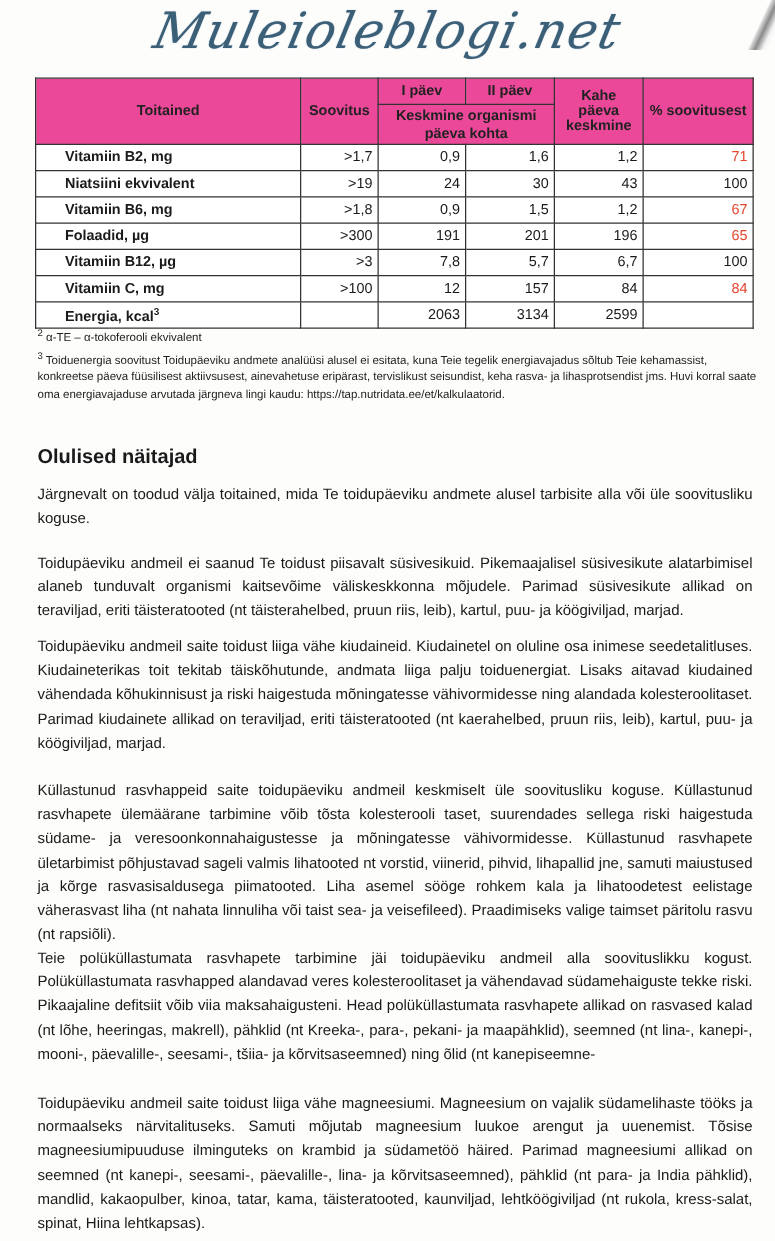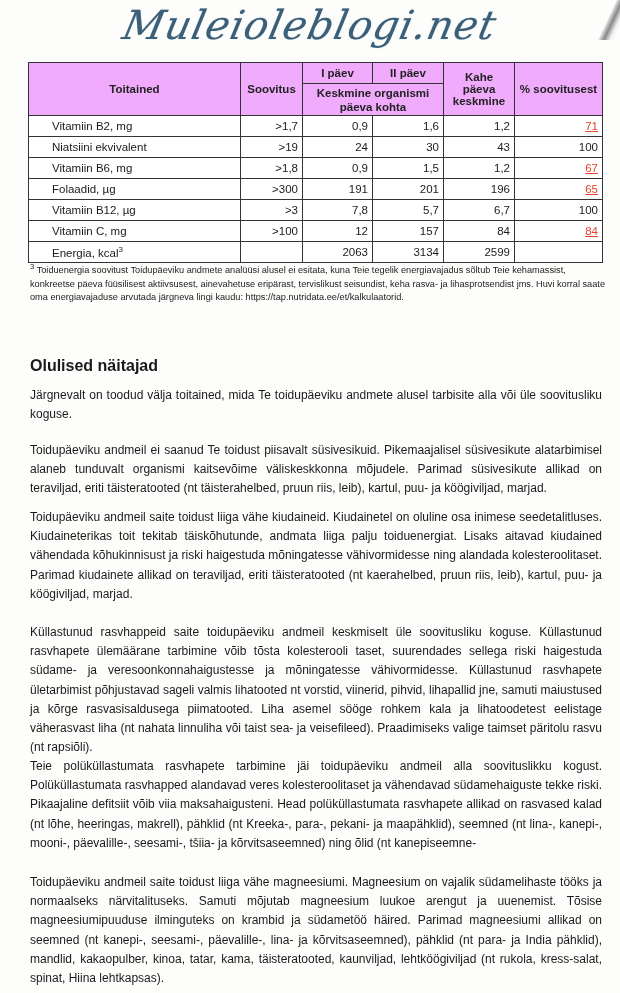--- a/index.html
+++ b/index.html
@@ -26,28 +26,28 @@
     border-collapse: collapse;
     font-size: 11.5px;
     table-layout: fixed;
   }
   table.nut th, table.nut td {
     border: 1px solid #333;
     padding: 0 4px;
     height: 20px;
   }
   table.nut th {
-    background: #f0abfc;
+    background: #ec4899;
     font-weight: bold;
     text-align: center;
     color: #222;
   }
   table.nut td { text-align: right; background: #fff; }
-  table.nut td.name { text-align: left; font-weight: normal; padding-left: 23px; }
-  table.nut td.red { color: #e5442d; text-decoration: underline; }
+  table.nut td.name { text-align: left; font-weight: bold; padding-left: 23px; }
+  table.nut td.red { color: #e5442d; }
   table.nut sup { font-size: 8px; }
   .footnotes {
     position: absolute; left: 30px; top: 260px; width: 580px;
     font-size: 9.2px; line-height: 13.5px; color: #222;
   }
   .footnotes .src { font-family: "Liberation Serif", serif; font-size: 10.2px; }
   .footnotes .ital { }
   .heading {
     position: absolute; left: 30px; top: 357px;
     font-weight: bold; font-size: 16px;
@@ -140,20 +140,21 @@
         <td><span></span></td>
         <td><span>2063</span></td>
         <td><span>3134</span></td>
         <td><span>2599</span></td>
         <td><span></span></td>
       </tr>
     </tbody>
 </table>
 
 <div class="footnotes">
+  <div><sup>2</sup><span> α-TE – α-tokoferooli ekvivalent</span></div>
   <div class="ital"><sup>3</sup><span> Toiduenergia soovitust Toidupäeviku andmete analüüsi alusel ei esitata, kuna Teie tegelik energiavajadus sõltub Teie kehamassist, konkreetse päeva füüsilisest aktiivsusest, ainevahetuse eripärast, tervislikust seisundist, keha rasva- ja lihasprotsendist jms. Huvi korral saate oma energiavajaduse arvutada järgneva lingi kaudu: https://tap.nutridata.ee/et/kalkulaatorid.</span></div>
 </div>
 
 <div class="heading">Olulised näitajad</div>
 
 <div class="para" style="top:386px">Järgnevalt on toodud välja toitained, mida Te toidupäeviku andmete alusel tarbisite alla või üle soovitusliku koguse.</div>
 <div class="para" style="top:441px">Toidupäeviku andmeil ei saanud Te toidust piisavalt süsivesikuid. Pikemaajalisel süsivesikute alatarbimisel alaneb tunduvalt organismi kaitsevõime väliskeskkonna mõjudele. Parimad süsivesikute allikad on teraviljad, eriti täisteratooted (nt täisterahelbed, pruun riis, leib), kartul, puu- ja köögiviljad, marjad.</div>
 <div class="para" style="top:508px">Toidupäeviku andmeil saite toidust liiga vähe kiudaineid. Kiudainetel on oluline osa inimese seedetalitluses. Kiudaineterikas toit tekitab täiskõhutunde, andmata liiga palju toiduenergiat. Lisaks aitavad kiudained vähendada kõhukinnisust ja riski haigestuda mõningatesse vähivormidesse ning alandada kolesteroolitaset. Parimad kiudainete allikad on teraviljad, eriti täisteratooted (nt kaerahelbed, pruun riis, leib), kartul, puu- ja köögiviljad, marjad.</div>
 <div class="para" style="top:623px">Küllastunud rasvhappeid saite toidupäeviku andmeil keskmiselt üle soovitusliku koguse. Küllastunud rasvhapete ülemäärane tarbimine võib tõsta kolesterooli taset, suurendades sellega riski haigestuda südame- ja veresoonkonnahaigustesse ja mõningatesse vähivormidesse. Küllastunud rasvhapete ületarbimist põhjustavad sageli valmis lihatooted nt vorstid, viinerid, pihvid, lihapallid jne, samuti maiustused ja kõrge rasvasisaldusega piimatooted. Liha asemel sööge rohkem kala ja lihatoodetest eelistage väherasvast liha (nt nahata linnuliha või taist sea- ja veisefileed). Praadimiseks valige taimset päritolu rasvu (nt rapsiõli).</div>
 <div class="para" style="top:757px">Teie polüküllastumata rasvhapete tarbimine jäi toidupäeviku andmeil alla soovituslikku kogust. Polüküllastumata rasvhapped alandavad veres kolesteroolitaset ja vähendavad südamehaiguste tekke riski. Pikaajaline defitsiit võib viia maksahaigusteni. Head polüküllastumata rasvhapete allikad on rasvased kalad (nt lõhe, heeringas, makrell), pähklid (nt Kreeka-, para-, pekani- ja maapähklid), seemned (nt lina-, kanepi-, mooni-, päevalille-, seesami-, tšiia- ja kõrvitsaseemned) ning õlid (nt kanepiseemne-</div>

